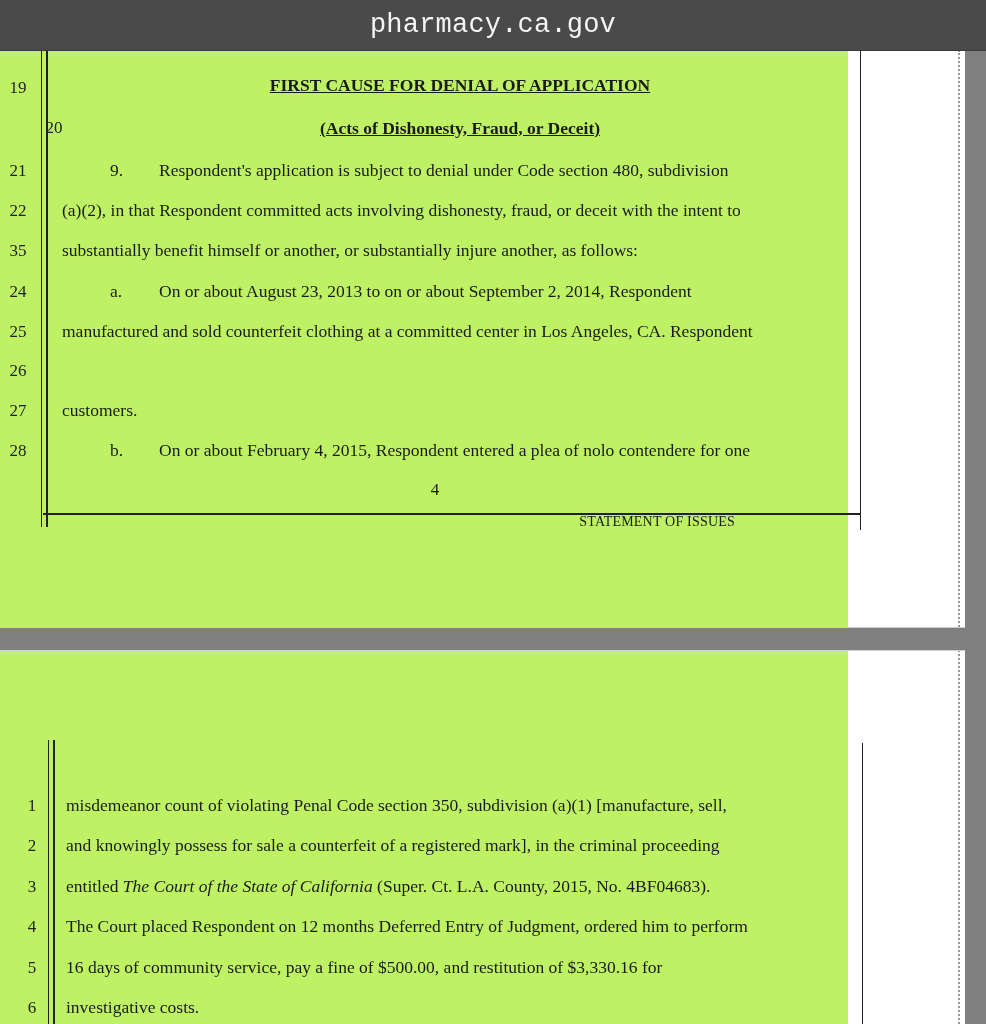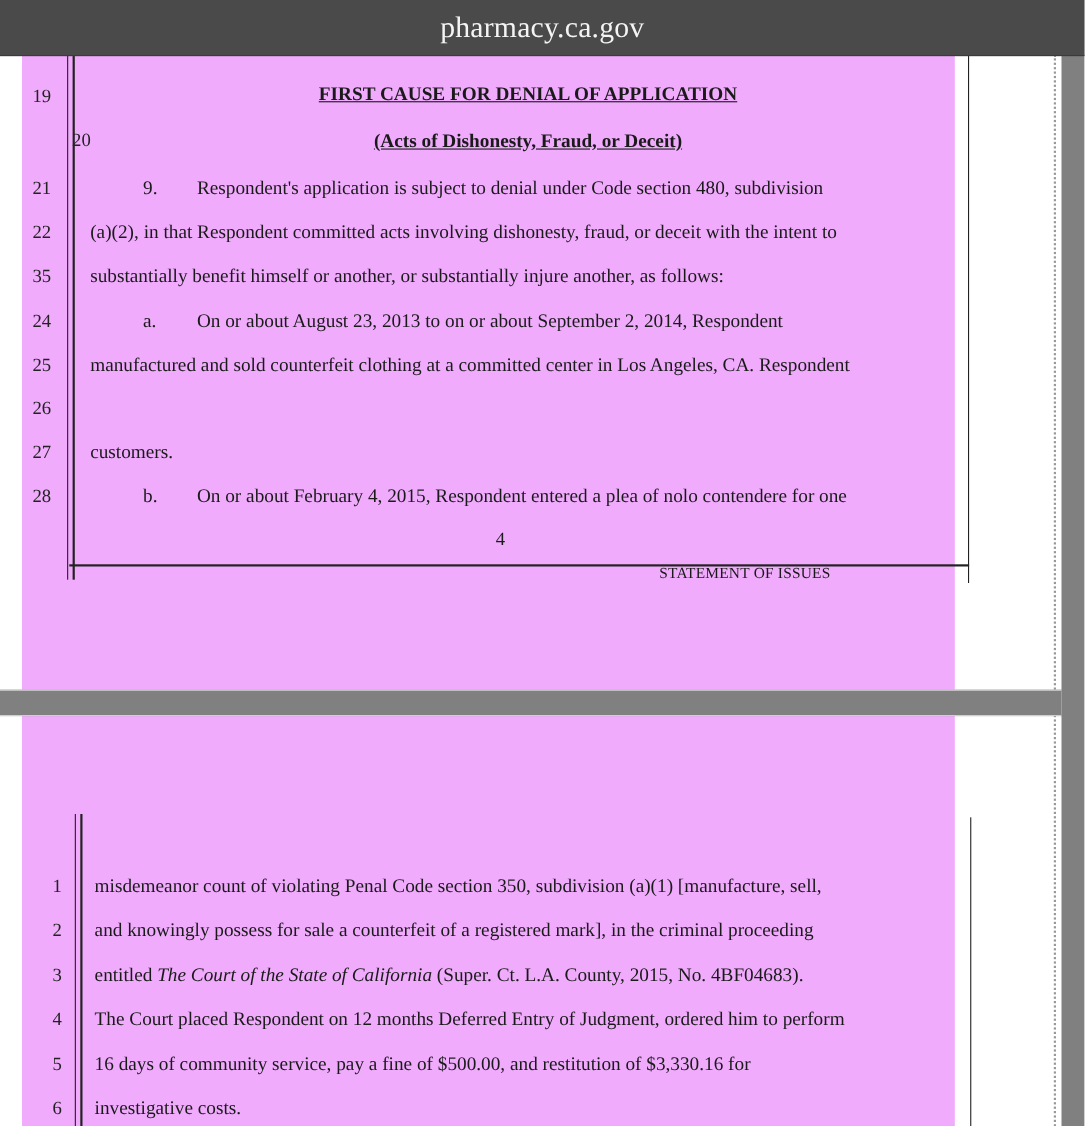--- a/index.html
+++ b/index.html
@@ -9,36 +9,36 @@
     font-family:"Liberation Serif", serif;
     color:#1a1a1a;
   }
   .urlbar {
     position:absolute; left:0; top:0; width:986px; height:50px;
     background:#4a4a4a; z-index:10;
     display:flex; align-items:center; justify-content:center;
     border-bottom:1px solid #3a3a3a;
   }
   .url-text {
-    color:#f4f4f4; font-family:Liberation Serif, serif;
+    color:#f4f4f4; font-family:Liberation Mono, monospace;
     font-size:27px; letter-spacing:0.2px;
   }
   .right-gutter {
     position:absolute; left:965px; top:0; width:21px; height:1024px;
     background:#808080; z-index:5;
   }
   .page-sep {
     position:absolute; left:0; top:627px; width:965px; height:22px;
     background:#808080; z-index:5;
     border-top:1px solid #cfcfcf; border-bottom:1px solid #cfcfcf;
   }
   .scan-edge {
     position:absolute; left:958px; width:2px; border-left:2px dotted #555; opacity:0.6;
   }
-  .page { position:absolute; left:0; width:848px; background:#f0abfc;margin-left:20px; }
+  .page { position:absolute; left:0; width:848px; background:#bef264; }
   .page1 { top:50px; height:577px; }
   .page2 { top:650px; height:374px; }
 
   .vline { position:absolute; width:1px; background:#222; }
   .line-num {
     position:absolute; left:0; width:36px; text-align:center;
     font-size:17px; color:#222;
   }
   .text-line {
     position:absolute; font-size:17.5px; white-space:nowrap; color:#1a1a1a;

